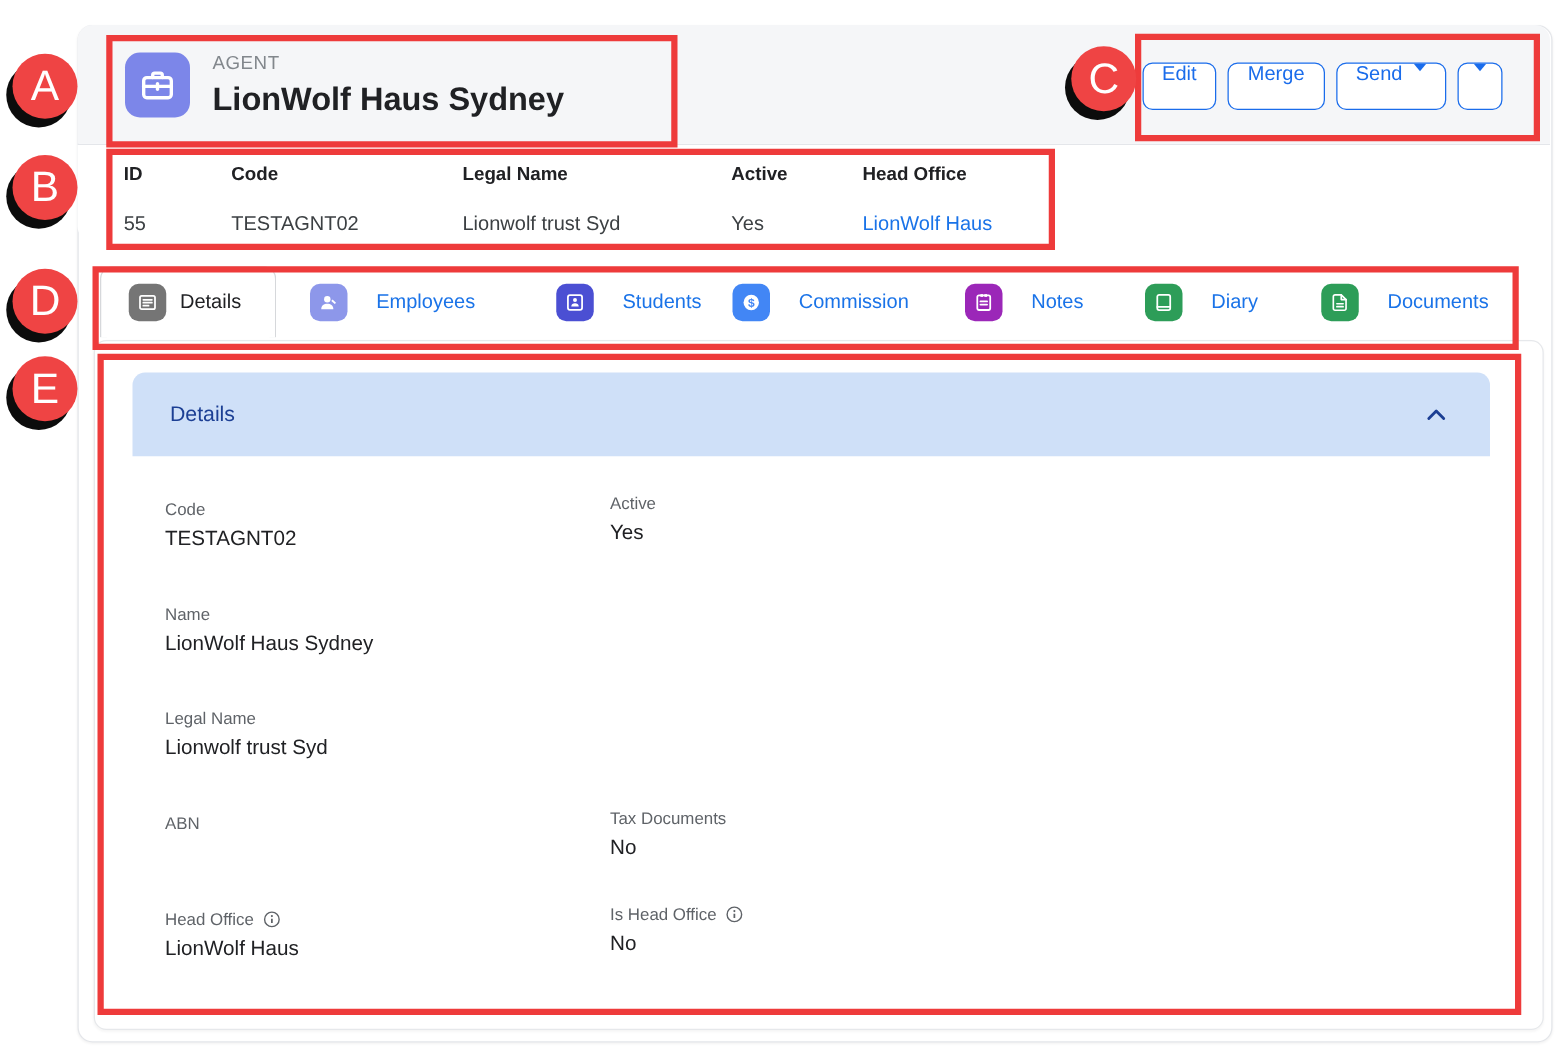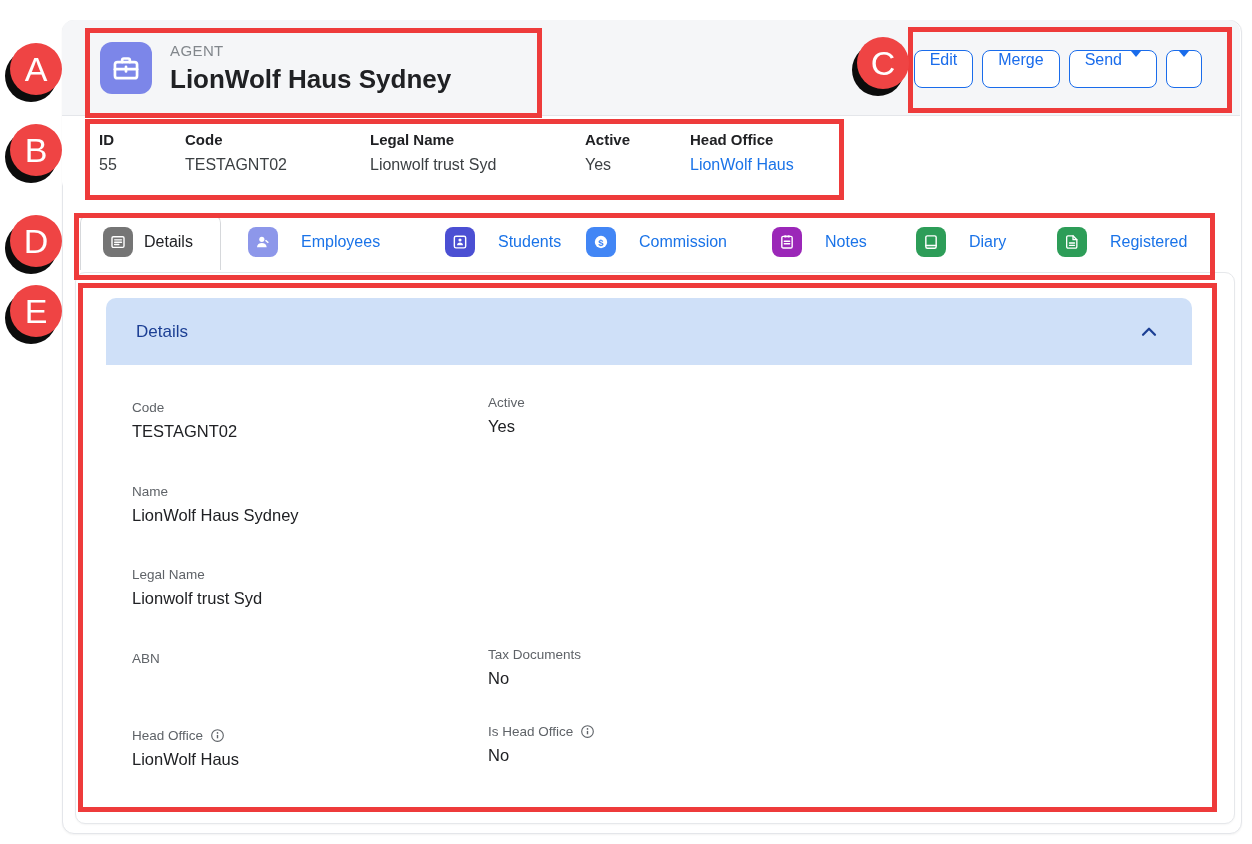--- a/index.html
+++ b/index.html
@@ -20,21 +20,21 @@
     border:1px solid #1a6ceb;border-radius:8px;color:#1a6ceb;font-size:16px;cursor:pointer;
     font-family:"Liberation Sans",sans-serif;}
   .caret{width:0;height:0;border-left:5px solid transparent;border-right:5px solid transparent;
     border-top:6px solid #1a6ceb;display:inline-block;}
   .btn.icon-only{padding:0 12px;}
 
   
   .info-row{position:absolute;left:62px;top:115px;width:1178px;height:77px;background:#fff;
     border-top:1px solid #e4e6ea;border-radius:0 0 12px 12px;}
   .col{position:absolute;top:131px;}
-  .col .lab{font-size:15px;font-weight:bold;color:#202124;margin-bottom:8px;}
+  .col .lab{font-size:15px;font-weight:bold;color:#202124;margin-bottom:23px;}
   .col .val{font-size:16px;color:#3c4043;}
   .col .val.link{color:#1a73e8;cursor:pointer;}
 
   
   .tab-active{position:absolute;left:80px;top:213px;width:141px;height:57px;background:#fff;
     border:1px solid #d6d8db;border-bottom:none;border-radius:10px 10px 0 0;
     display:flex;align-items:center;gap:11px;padding-left:22px;box-sizing:border-box;cursor:pointer;}
   .tab{position:absolute;top:213px;height:57px;display:flex;align-items:center;gap:23px;cursor:pointer;}
   .tab-ic{width:30px;height:30px;border-radius:8px;display:flex;align-items:center;justify-content:center;flex:0 0 auto;}
   .tab-label{font-size:16px;color:#1a73e8;}
@@ -194,21 +194,21 @@
 
   <div class="tab" style="left:1057px">
     <span class="tab-ic ic-green">
       <svg width="20" height="20" viewBox="0 0 24 24" fill="none" stroke="#fff" stroke-width="1.6" stroke-linejoin="round" stroke-linecap="round">
         <path d="M7.2 4.6 h6 l4.6 4.6 v8.6 a1.6 1.6 0 0 1 -1.6 1.6 h-9 a1.6 1.6 0 0 1 -1.6 -1.6 v-11.6 a1.6 1.6 0 0 1 1.6 -1.6 z"></path>
         <path d="M13.2 4.6 v4.6 h4.6"></path>
         <path d="M9 13.2 h6"></path>
           <path d="M9 16 h6"></path>
       </svg>
     </span>
-    <span class="tab-label">Registered</span>
+    <span class="tab-label">Documents</span>
   </div>
 
   <div class="content-card"></div>
 
   <div class="panel-header">
     <span class="panel-title">Details</span>
     <span class="chevron-btn">
       <svg width="26" height="26" viewBox="0 0 24 24" fill="none" stroke="#1c3f94" stroke-width="2.1" stroke-linecap="round" stroke-linejoin="round">
         <polyline points="6.5,14.5 12,9 17.5,14.5"></polyline>
       </svg>

